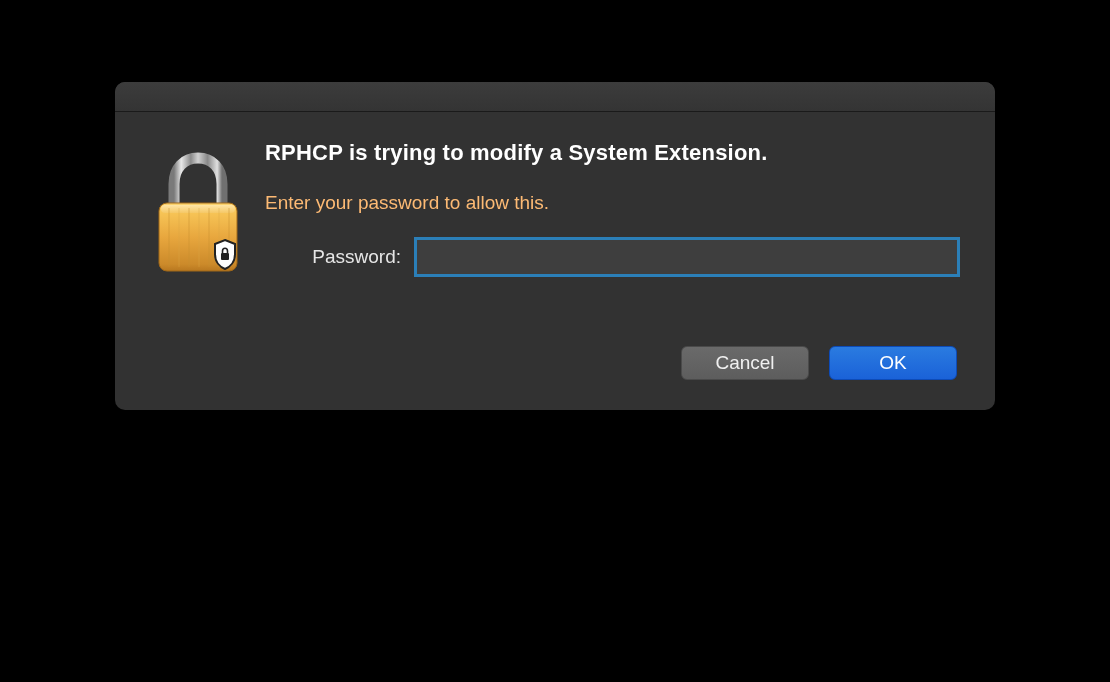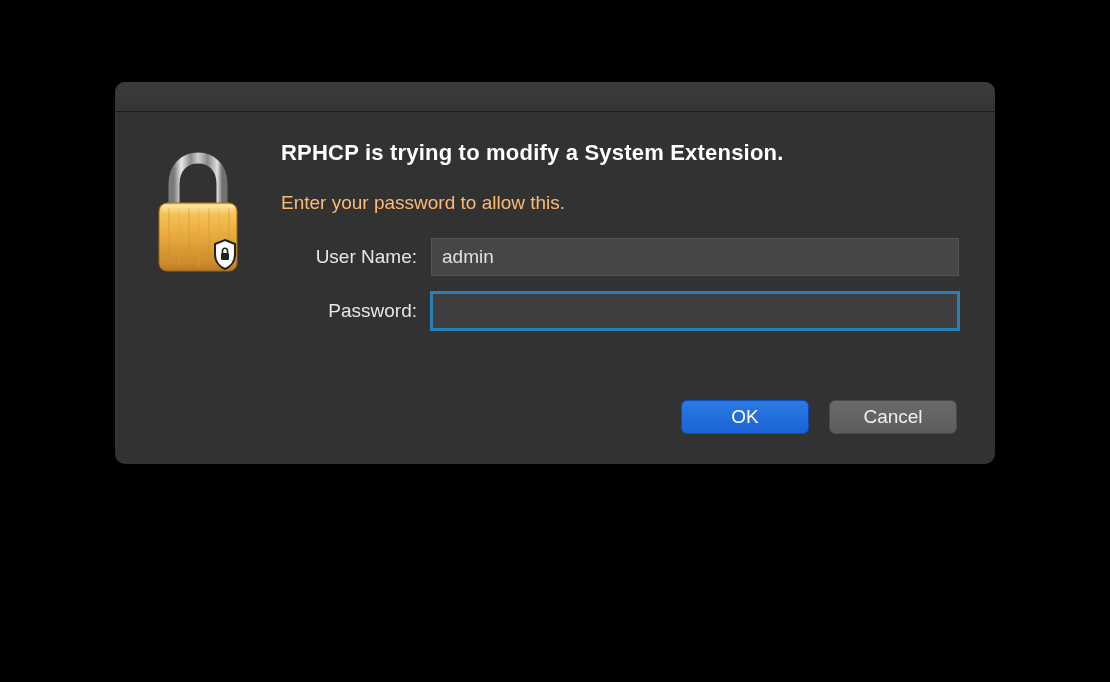--- a/index.html
+++ b/index.html
@@ -26,21 +26,21 @@
       overflow: hidden;
     }
     .dialog-titlebar {
       height: 30px;
       background: linear-gradient(to bottom, #3c3c3c, #343434);
       border-bottom: 1px solid #1a1a1a;
     }
     .dialog-body {
       padding: 28px 36px 30px 36px;
       display: flex;
-      gap: 36px;
+      gap: 20px;
     }
     .icon-col {
       flex: 0 0 auto;
       padding-top: 8px;
     }
     .lock-icon {
       width: 94px;
       height: 128px;
       position: relative;
     }
@@ -169,29 +169,25 @@
             <rect x="8" y="13" width="8" height="7" rx="1" fill="#222222"></rect>
             <path d="M 9.5 13 L 9.5 11 C 9.5 9.3 10.6 8.3 12 8.3 C 13.4 8.3 14.5 9.3 14.5 11 L 14.5 13" stroke="#222222" stroke-width="1.6" fill="none"></path>
           </g>
         </svg>
       </div>
     </div>
     <div class="content-col">
       <div class="dialog-title">RPHCP is trying to modify a System Extension.</div>
       <div class="dialog-subtitle">Enter your password to allow this.</div>
 
-      <div class="form-row">
-        <div class="form-label">User Name:</div>
-        <input type="text" class="form-input" value="admin" style="">
-      </div>
 
       <div class="form-row">
         <div class="form-label">Password:</div>
         <input type="password" class="form-input focused" value="" style="">
       </div>
 
       <div class="button-row">
+        <button class="btn btn-cancel">Cancel</button>
         <button class="btn btn-ok">OK</button>
-        <button class="btn btn-cancel">Cancel</button>
       </div>
     </div>
   </div>
 </div>
 
 </body></html>

